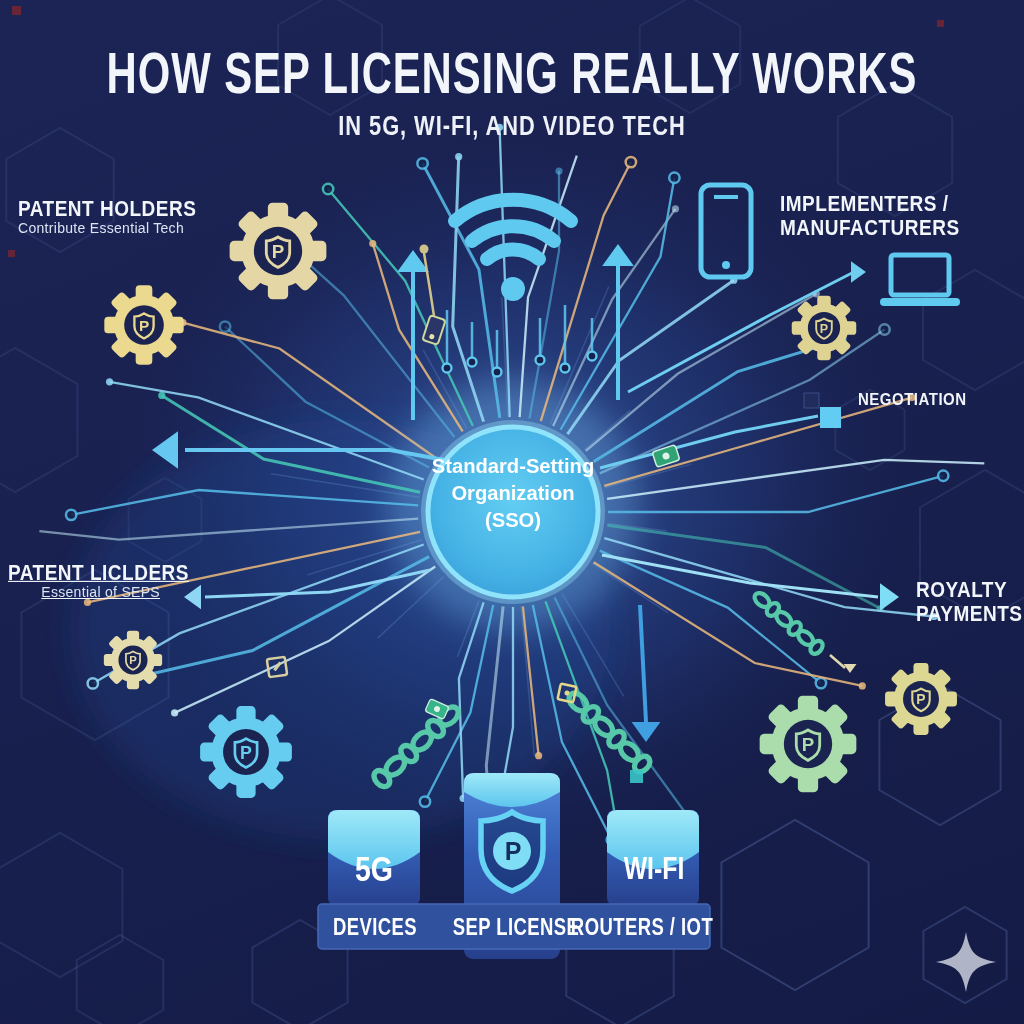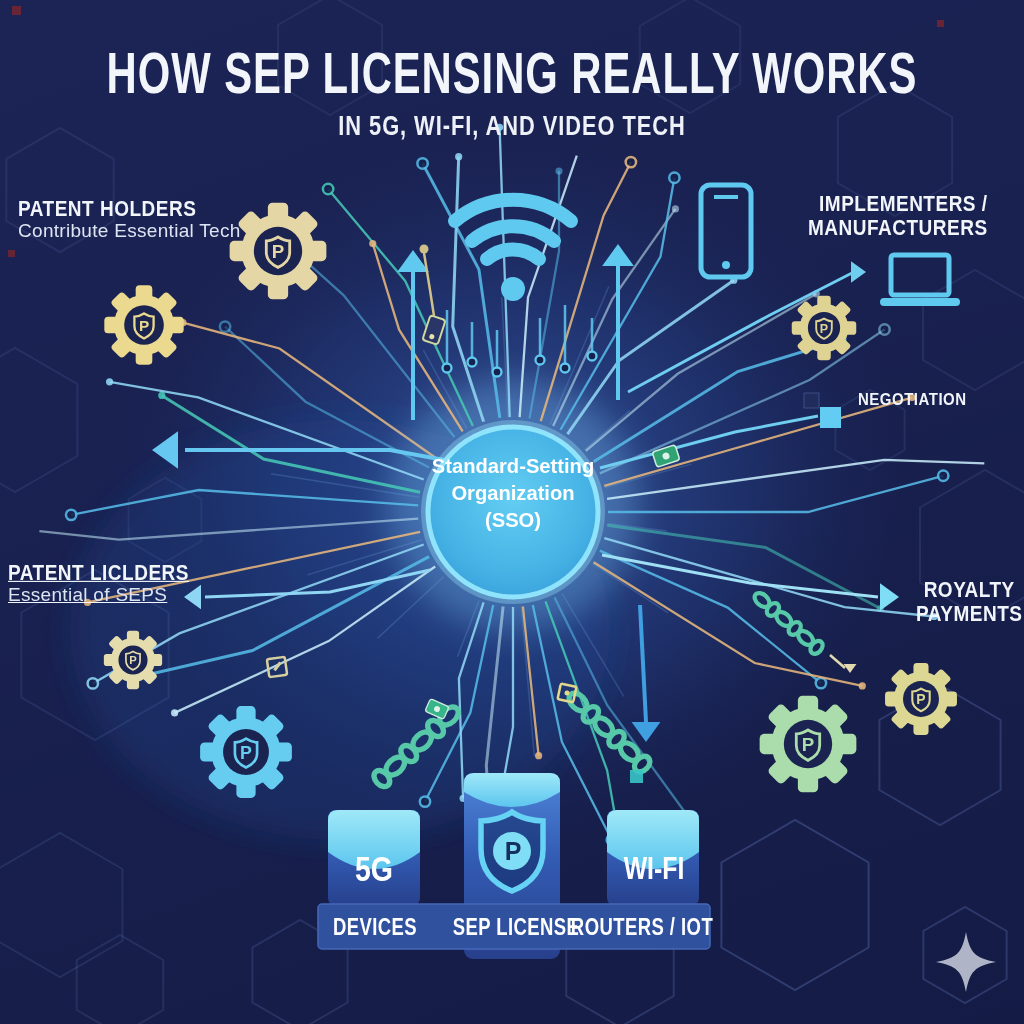--- a/index.html
+++ b/index.html
@@ -7,26 +7,26 @@
     position:relative;width:1024px;height:1024px;overflow:hidden;
     background:linear-gradient(160deg,#1c2456 0%,#192150 42%,#141b45 100%);
     font-family:"Liberation Sans", sans-serif;color:#f2f5fa;
   }
   svg.scene{position:absolute;inset:0;}
   .txt{position:absolute;white-space:nowrap;}
   .hdr{left:0;right:0;text-align:center;font-weight:700;letter-spacing:1px;}
   #title-main{top:48px;font-size:45px;transform:scale(.93,1.28);}
   #title-sub{top:112px;font-size:23px;transform:scale(.95,1.22);color:#eef2f8;}
   .lbl-title{font-weight:700;font-size:19px;letter-spacing:.5px;transform:scaleY(1.12);transform-origin:center;}
-  .lbl-sub{font-weight:400;font-size:19px;color:#dde4f2;letter-spacing:.3px;}
+  .lbl-sub{font-weight:400;font-size:14px;color:#dde4f2;letter-spacing:.3px;}
   #patent-holders{top:198px;left:18px;width:172px;text-align:left;}
-  #implementers{top:192px;left:780px;text-align:right;line-height:24px;margin-left:28px;}
+  #implementers{top:192px;left:780px;text-align:left;line-height:24px;}
   #negotiation{top:390px;left:858px;font-size:15px;}
   #patent-liclders{top:562px;left:8px;width:152px;text-align:right;text-decoration:underline;}
-  #royalty{top:578px;left:916px;line-height:24px;font-size:15px;text-align:center;}
+  #royalty{top:578px;left:916px;line-height:24px;font-size:15px;}
   #center-text{top:452px;left:402px;width:222px;text-align:center;font-weight:700;
     font-size:21px;line-height:27px;color:#ffffff;transform:scaleX(.96);}
   .pillar-lbl{font-weight:700;color:#fff;transform:translateX(-50%) scale(.92,1.15);}
   #pillar-5g{top:852px;left:374px;font-size:31px;}
   #pillar-wifi{top:854px;left:654px;font-size:27px;}
   .bar-lbl{top:915px;font-weight:700;font-size:21px;color:#fff;transform:translateX(-50%) scale(.88,1.15);letter-spacing:.5px;}
   #bar-devices{left:375px;}
   #bar-license{left:516px;}
   #bar-routers{left:642px;}
 </style>

